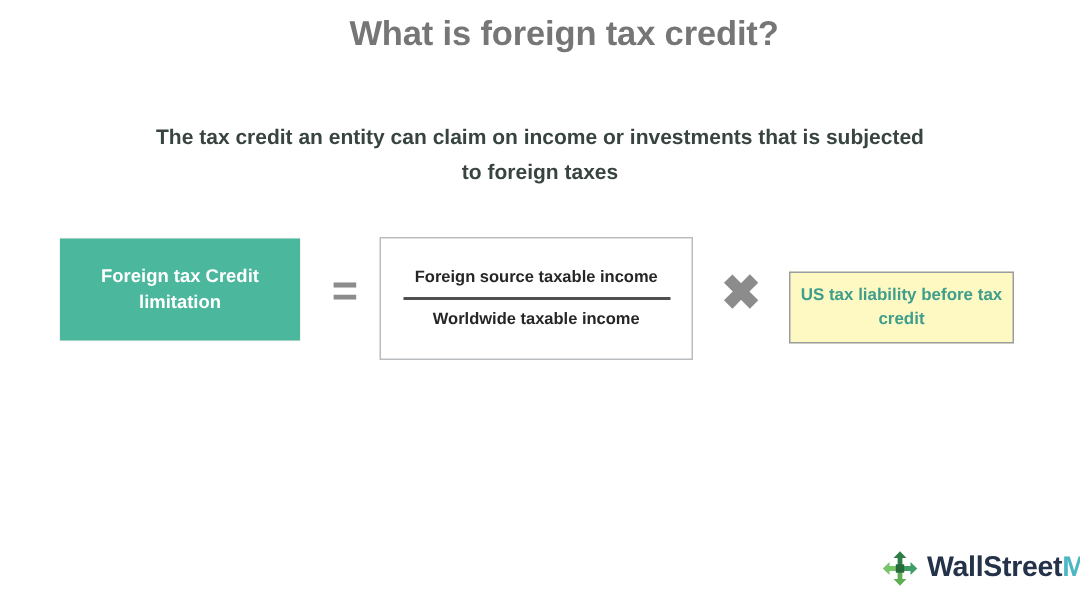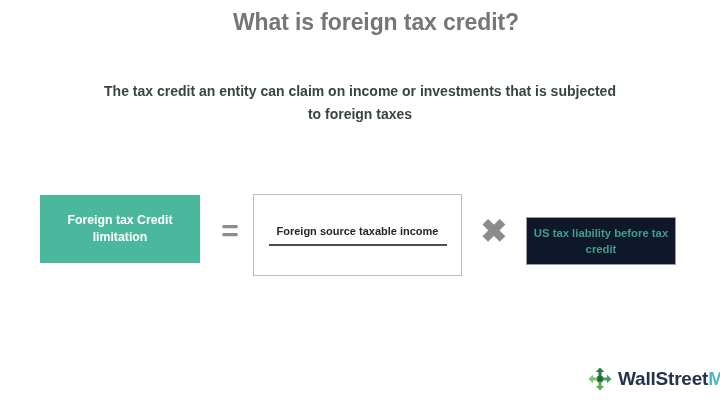--- a/index.html
+++ b/index.html
@@ -48,21 +48,21 @@
     font-size: 14px;
     font-weight: bold;
     line-height: 23px;
     color: #38443f;
   }
 
   
   .formula {
     position: absolute;
     left: 0;
-    top: 188px;
+    top: 152px;
     width: 667px;
     height: 90px;
   }
 
   .green-box {
     position: absolute;
     left: 40px;
     top: 7px;
     width: 160px;
     height: 68px;
@@ -131,21 +131,21 @@
     background: #4f4f4f;
   }
 
   .right-box {
     position: absolute;
     left: 526px;
     top: 29px;
     width: 150px;
     height: 48px;
     border: 1px solid #9a9da0;
-    background: #0f172a;
+    background: #fef9c3;
     box-sizing: border-box;
     display: flex;
     align-items: center;
     justify-content: flex-end;
   }
   .right-box-label {
     color: #3f9e8c;
     font-size: 11.3px;
     font-weight: bold;
     line-height: 16px;
@@ -191,20 +191,21 @@
 
     <div class="green-box">
       <span class="green-box-label">Foreign tax Credit limitation</span>
     </div>
 
     <div class="op op-equals">=</div>
 
     <div class="fraction-box">
       <div class="frac-num">Foreign source taxable income</div>
       <div class="frac-bar"></div>
+      <div class="frac-den">Worldwide taxable income</div>
     </div>
 
     <div class="op op-times">✖</div>
 
     <div class="right-box">
       <span class="right-box-label">US tax liability before tax credit</span>
     </div>
 
   </div>
 

